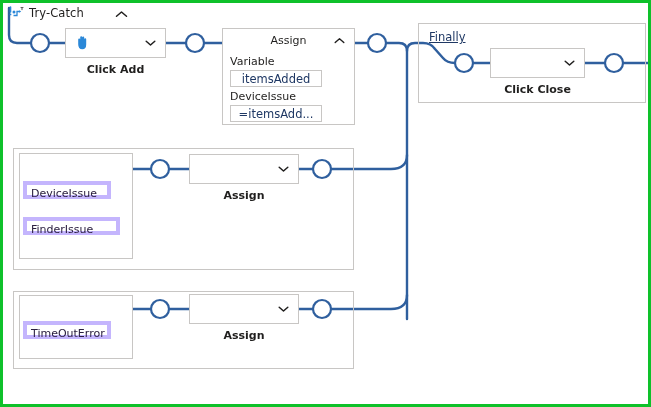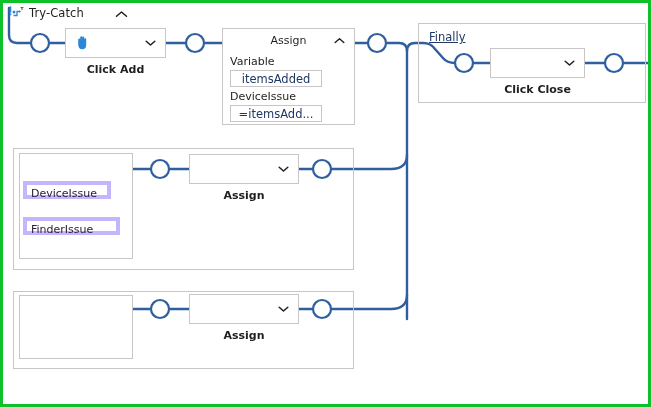--- a/index.html
+++ b/index.html
@@ -291,20 +291,21 @@
       <svg class="glyph" width="11" height="8" viewBox="0 0 11 8">
         <path d="M1.2 2.2 L5.5 6 L9.8 2.2" stroke="#201f1e" stroke-width="1.5" fill="none" stroke-linecap="round" stroke-linejoin="round"></path>
       </svg>
     </span>
   </div>
   <div class="node-label" style="left:186px; top:186px; width:110px;">Assign</div>
 
   <div class="panel" style="left:10px; top:288px; width:341px; height:78px;"></div>
   <div class="panel" style="left:16px; top:292px; width:114px; height:64px; background:#ffffff;"></div>
 
+  <div class="exc-box" style="left:20px; top:318px; width:88px; height:18px;">TimeOutError</div>
 
   <div class="node" style="left:186px; top:291px; width:110px; height:30px;">
     <span class="node-chevron">
       <svg class="glyph" width="11" height="8" viewBox="0 0 11 8">
         <path d="M1.2 2.2 L5.5 6 L9.8 2.2" stroke="#201f1e" stroke-width="1.5" fill="none" stroke-linecap="round" stroke-linejoin="round"></path>
       </svg>
     </span>
   </div>
   <div class="node-label" style="left:186px; top:326px; width:110px;">Assign</div>
 

